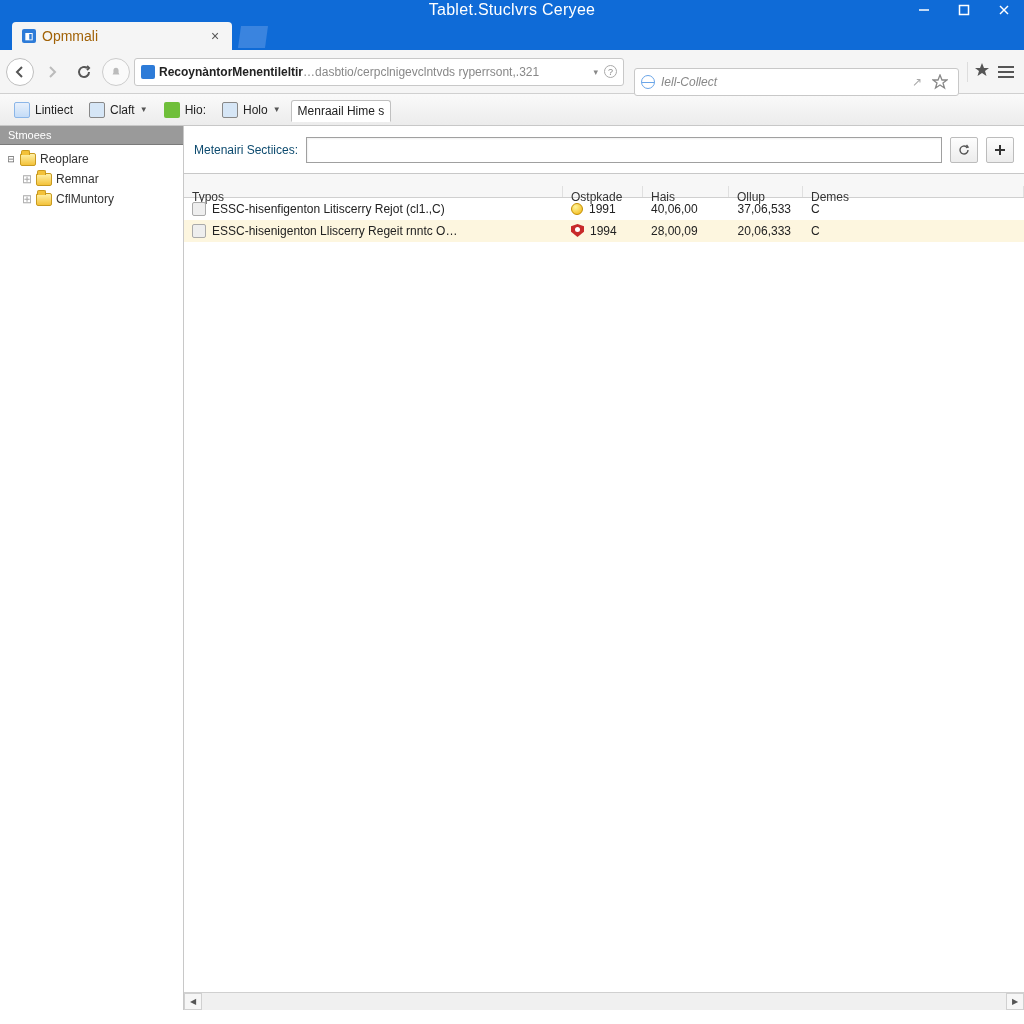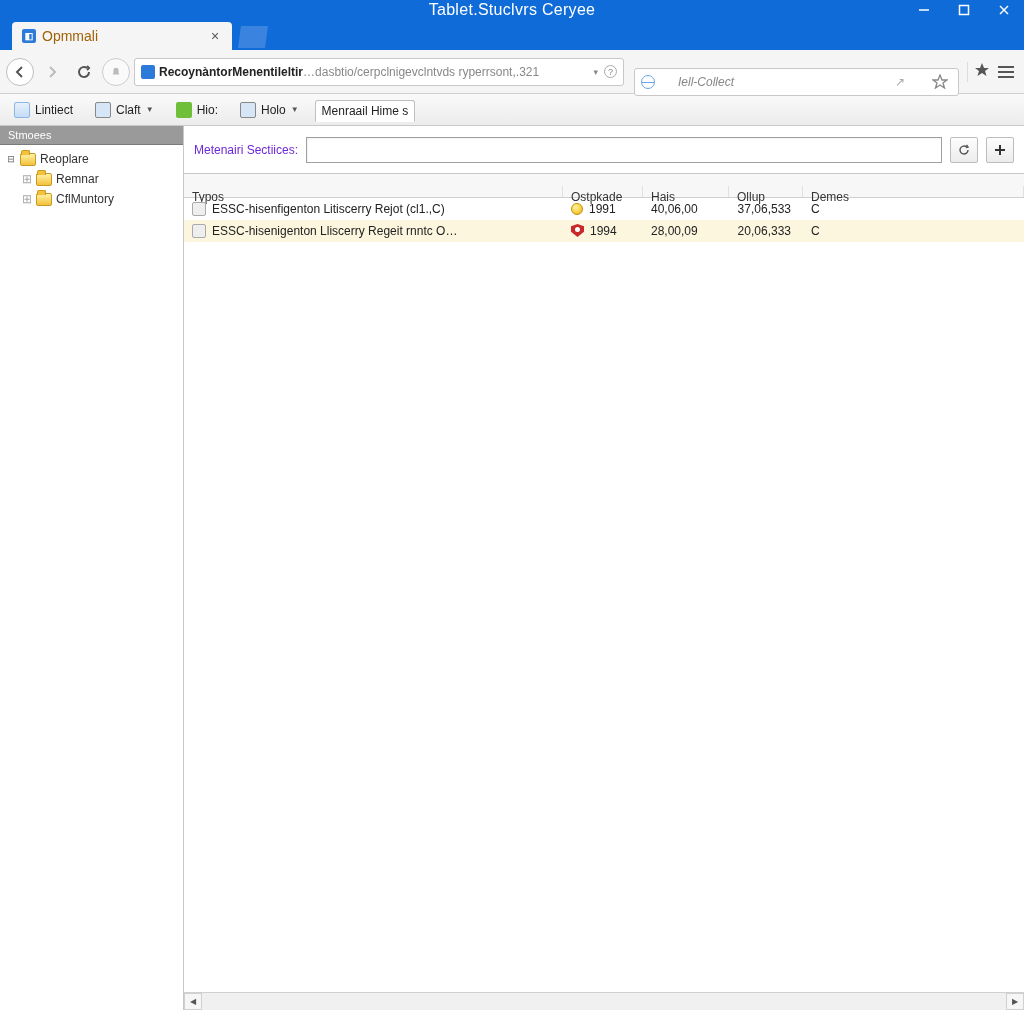--- a/index.html
+++ b/index.html
@@ -26,34 +26,34 @@
 .navbtn.circle { border: 1px solid #bfbfbf; background: #fff; }
 .navbtn svg { width: 14px; height: 14px; stroke: #555; stroke-width: 2; fill: none; }
 .navbtn.disabled svg { stroke: #bbb; }
 .notif-btn { width: 28px; height: 28px; border: 1px solid #ccc; border-radius: 14px; background: #fafafa; display: flex; align-items: center; justify-content: center; }
 .url-box { flex: 0 0 490px; height: 28px; border: 1px solid #c8c8c8; background: #fff; border-radius: 3px; display: flex; align-items: center; padding: 0 6px; gap: 4px; overflow: hidden; }
 .url-icon { width: 14px; height: 14px; background: #2d7bd8; border-radius: 2px; flex-shrink: 0; }
 .url-text { flex: 1; white-space: nowrap; overflow: hidden; font-size: 13px; }
 .url-text .dark { color: #222; font-weight: 600; }
 .url-text .light { color: #888; }
 .url-end-icons { display: flex; gap: 6px; align-items: center; color: #888; flex-shrink: 0; }
-.search-box { flex: 1; height: 28px; border: 1px solid #c8c8c8; background: #fff; border-radius: 3px; display: flex; align-items: center; padding: 0 6px; gap: 23px; margin-left: 6px; margin-top: 21px; }
+.search-box { flex: 1; height: 28px; border: 1px solid #c8c8c8; background: #fff; border-radius: 3px; display: flex; align-items: center; padding: 0 6px; gap: 6px; margin-left: 6px; margin-top: 21px; }
 .search-box .globe { width: 14px; height: 14px; border: 1.5px solid #6aa5e8; border-radius: 50%; position: relative; }
 .search-box .globe::after { content: ""; position: absolute; left: 0; right: 0; top: 50%; border-top: 1.5px solid #6aa5e8; }
 .search-box .placeholder { color: #888; font-style: italic; }
 .search-box .feed { margin-left: auto; color: #aaa; }
 .star-out { width: 16px; height: 16px; margin: 0 4px; }
 .star-out svg { width: 16px; height: 16px; fill: none; stroke: #888; stroke-width: 1.3; }
 .navend { display: flex; align-items: center; gap: 4px; border-left: 1px solid #ddd; padding-left: 6px; margin-left: 4px; }
 .bookmark-star svg { width: 16px; height: 16px; fill: #555; }
 .hamburger { display: flex; flex-direction: column; gap: 3px; padding: 4px; }
 .hamburger span { width: 16px; height: 2px; background: #555; }
 
 
-.bm-toolbar { height: 32px; background: linear-gradient(#fafafa,#ececec); border-bottom: 1px solid #c8c8c8; display: flex; align-items: center; padding: 0 8px; gap: 10px; }
+.bm-toolbar { height: 32px; background: linear-gradient(#fafafa,#ececec); border-bottom: 1px solid #c8c8c8; display: flex; align-items: center; padding: 0 8px; gap: 4px; }
 .bm-item { display: flex; align-items: center; gap: 5px; padding: 3px 6px; color: #222; }
 .bm-item.active { background: #fff; border: 1px solid #c0c0c0; border-bottom: 1px solid #fff; border-radius: 3px 3px 0 0; position: relative; top: 1px; }
 .bm-icon { width: 16px; height: 16px; display: flex; align-items: center; justify-content: center; }
 .bm-icon.page { background: linear-gradient(#e8f0fb,#c4dcf7); border: 1px solid #8bb6e8; border-radius: 2px; }
 .bm-icon.monitor { border: 1px solid #888; background: #d6e6f6; border-radius: 2px; }
 .bm-icon.green { background: #6fbf3a; border-radius: 2px; }
 .bm-dd { font-size: 8px; color: #555; }
 
 
 .main { display: flex; height: 884px; }
@@ -63,21 +63,21 @@
 .tree-row { display: flex; align-items: center; height: 20px; gap: 4px; padding-left: 6px; color: #333; }
 .expander { width: 10px; height: 10px; display: flex; align-items: center; justify-content: center; font-size: 9px; color: #666; }
 .folder-icon { width: 16px; height: 13px; background: linear-gradient(#fff1a8,#f3c23a); border: 1px solid #c99a1f; border-radius: 2px; position: relative; }
 .folder-icon::before { content: ""; position: absolute; top: -4px; left: 0; width: 7px; height: 4px; background: #f3c23a; border: 1px solid #c99a1f; border-bottom: none; border-radius: 2px 2px 0 0; }
 .indent-1 { padding-left: 22px; }
 .tree-row .line-icon { width: 10px; display: flex; justify-content: center; color: #aaa; }
 
 
 .content { flex: 1; display: flex; flex-direction: column; background: #fff; }
 .filter-bar { height: 48px; display: flex; align-items: center; padding: 0 10px; gap: 8px; border-bottom: 1px solid #c8c8c8; }
-.filter-label { color: #6d28d9; }
+.filter-label { color: #0c4a6e; }
 .filter-input { flex: 1; height: 26px; border: 1px solid #a0a0a0; background: #fff; padding: 0 6px; box-shadow: inset 1px 1px 2px rgba(0,0,0,.06); }
 .tool-btn { width: 28px; height: 26px; border: 1px solid #bcbcbc; background: linear-gradient(#fdfdfd,#ececec); display: flex; align-items: center; justify-content: center; border-radius: 2px; }
 .tool-btn svg { width: 14px; height: 14px; }
 
 
 .table-wrap { flex: 1; overflow: hidden; position: relative; }
 .thead { display: flex; background: #f7f7f7; border-bottom: 1px solid #d0d0d0; height: 24px; }
 .th { border-right: 1px solid #e0e0e0; padding: 4px 8px; color: #333; font-size: 12px; margin-top: 12px; }
 .col-typos { width: 379px; }
 .col-ost { width: 80px; text-align: left; }

